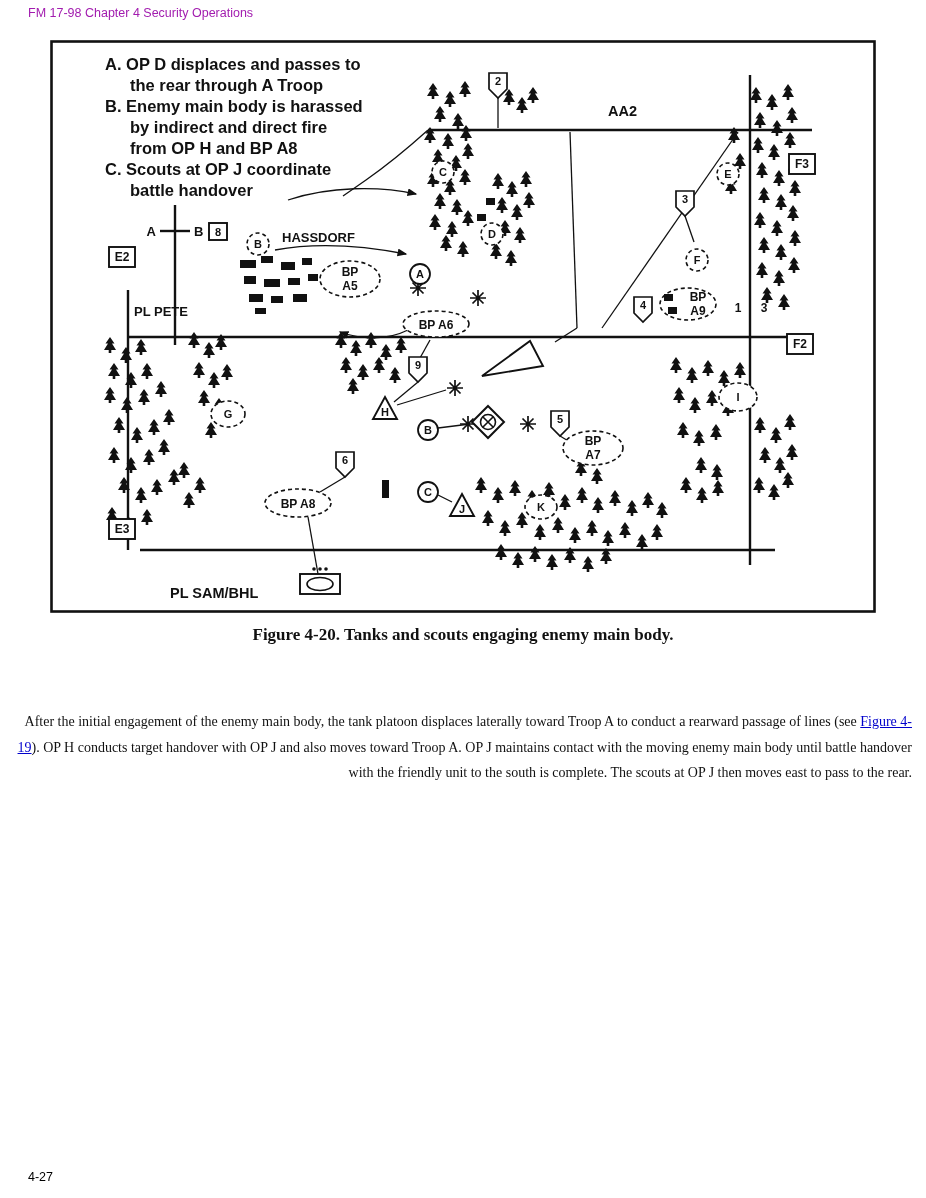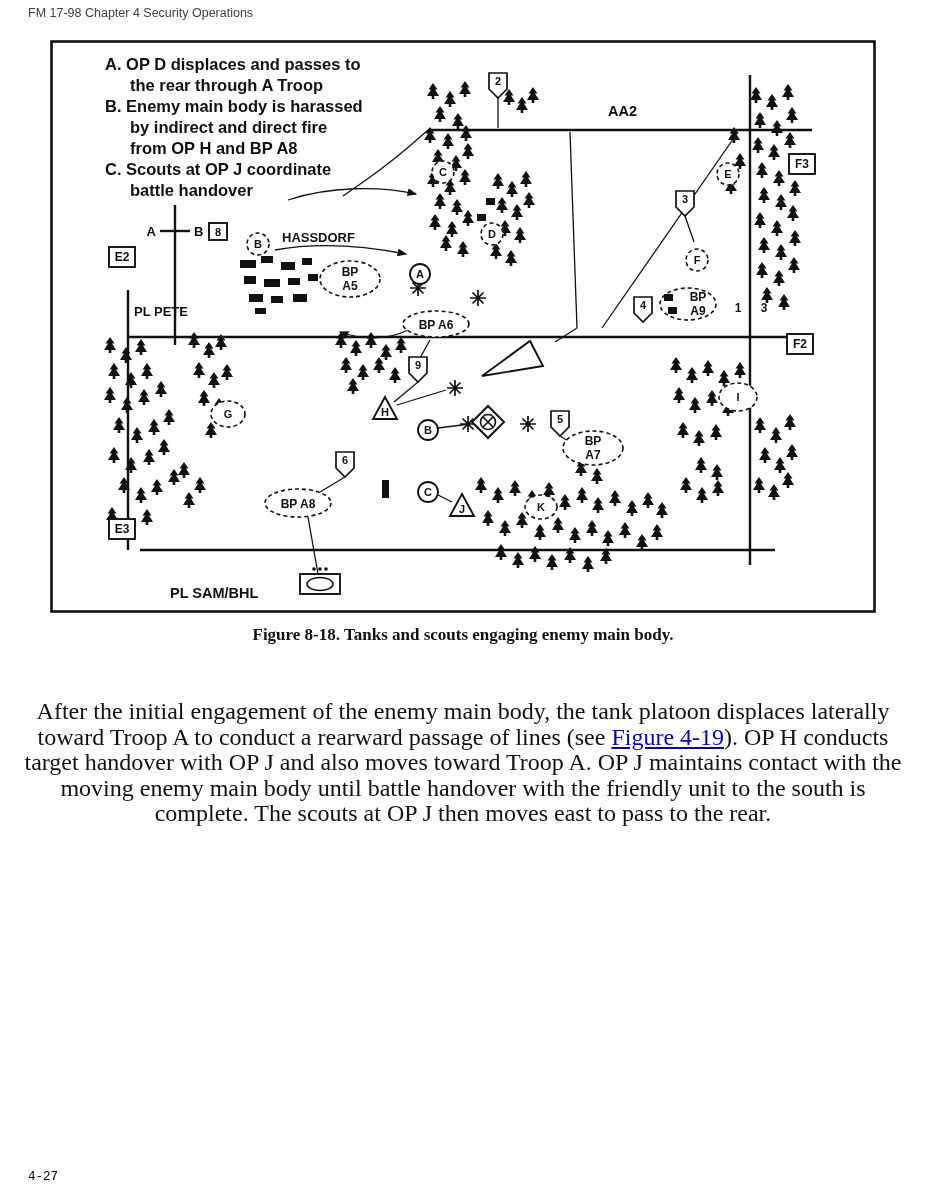--- a/index.html
+++ b/index.html
@@ -1,27 +1,27 @@
 <!DOCTYPE html>
 <html><head>
 <meta charset="utf-8">
 <style>
   html,body{margin:0;padding:0;background:#fff;}
   .page{position:relative;width:926px;height:1198px;background:#fff;overflow:hidden;
         font-family:"Liberation Serif",serif;color:#111;}
   .hdr{position:absolute;left:28px;top:6px;font-family:"Liberation Sans",sans-serif;
-       font-size:12.5px;color:#404040;}
-  .ftr{position:absolute;left:28px;top:1170px;font-family:Liberation Mono, monospace;
+       font-size:12.5px;color:#a21caf;}
+  .ftr{position:absolute;left:28px;top:1170px;font-family:Liberation Sans, sans-serif;
        font-size:12.5px;color:#000;}
   .figure-box{position:absolute;left:50px;top:40px;width:826px;height:728px;}
   .figure-box svg{display:block;width:826px;height:573px;}
   .caption{position:absolute;left:0;top:625px;width:926px;text-align:center;
            font-weight:bold;font-size:17px;}
-  .bodytext{position:absolute;left:14px;top:675px;width:898px;font-size:24px;
-            line-height:25.5px;text-align:center;}
+  .bodytext{position:absolute;left:14px;top:695px;width:898px;font-size:14px;
+            line-height:25.5px;text-align:right;}
   .figlink{color:#0000cc;text-decoration:underline;cursor:pointer;}
 
   
   svg text{font-family:"Liberation Sans",sans-serif;font-weight:700;fill:#111;}
   .leg{font-size:16.5px;}
   .t11{font-size:11px;}
   .t12{font-size:12px;}
   .t13{font-size:13px;}
   .t14{font-size:14.5px;}
   .road{stroke:#111;stroke-width:2.4;fill:none;}
@@ -462,19 +462,19 @@
       <g>
         <ellipse class="dashedc" cx="638" cy="264" rx="28" ry="16"></ellipse>
         <rect class="blk" x="614" y="254" width="9" height="7"></rect>
         <rect class="blk" x="618" y="267" width="9" height="7"></rect>
         <text class="t12" x="648" y="261" text-anchor="middle">BP</text>
         <text class="t12" x="648" y="275" text-anchor="middle">A9</text>
       </g>
     </svg>
   </div>
 
-  <div class="caption">Figure 8-18. Tanks and scouts engaging enemy main body.</div>
+  <div class="caption">Figure 4-20. Tanks and scouts engaging enemy main body.</div>
 
   <p class="bodytext"><span>After the initial engagement of the enemy main body, the tank platoon displaces laterally toward Troop A to conduct a rearward passage of lines (see </span><a class="figlink" href="#">Figure 4-19</a><span>). OP H conducts target handover with OP J and also moves toward Troop A. OP J maintains contact with the moving enemy main body until battle handover with the friendly unit to the south is complete. The scouts at OP J then moves east to pass to the rear.</span></p>
 
   <div class="ftr">4-27</div>
 
 </div>
 
 </body></html>

